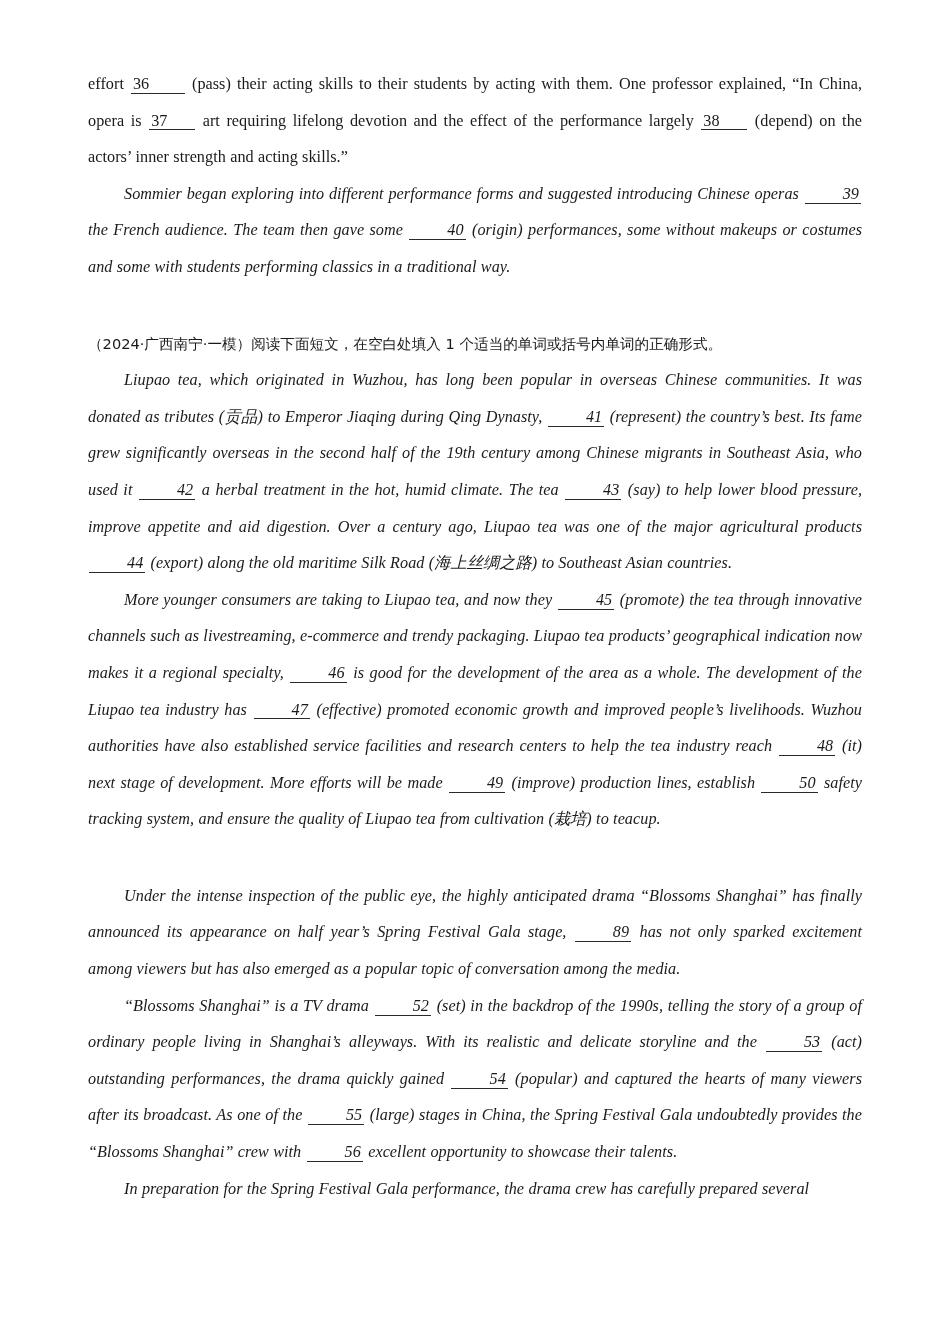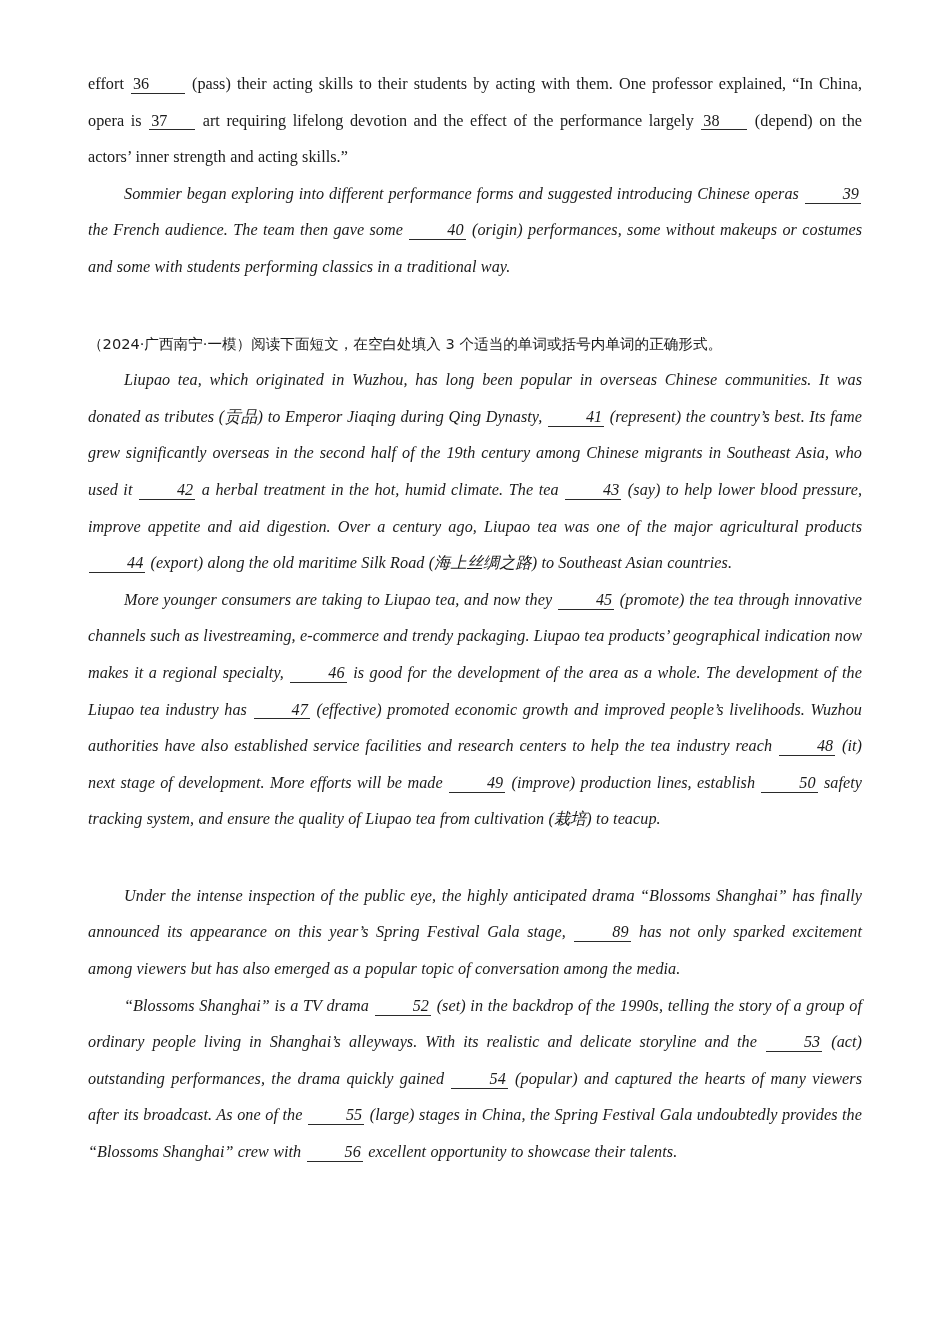--- a/index.html
+++ b/index.html
@@ -77,23 +77,24 @@
 <body>
 
 <div class="page">
   <div id="content" class="block">
       <div>
         <p class="para"><span>effort </span><span class="blank w-wide">36</span><span> (pass) their acting skills to their students by acting with them. One professor explained, “In China, opera is </span><span class="blank w-mid">37</span><span> art requiring lifelong devotion and the effect of the performance largely </span><span class="blank w-mid">38</span><span> (depend) on the actors’ inner strength and acting skills.”</span></p>
         <p class="para indent"><span>Sommier began exploring into different performance forms and suggested introducing Chinese operas </span><span class="blank w-mid">39</span><span> the French audience. The team then gave some </span><span class="blank w-mid">40</span><span> (origin) performances, some without makeups or costumes and some with students performing classics in a traditional way.</span></p>
       </div>
       <div>
         <div class="gap-md"></div>
-        <p class="source"><span class="cn">（2024·广西南宁·一模）阅读下面短文，在空白处填入 3 个适当的单词或括号内单词的正确形式。</span></p>
+        <p class="source"><span class="cn">（2024·广西南宁·一模）阅读下面短文，在空白处填入 1 个适当的单词或括号内单词的正确形式。</span></p>
         <p class="para indent"><span>Liupao tea, which originated in Wuzhou, has long been popular in overseas Chinese communities. It was donated as tributes (贡品) to Emperor Jiaqing during Qing Dynasty, </span><span class="blank w-narr">41</span><span> (represent) the country’s best. Its fame grew significantly overseas in the second half of the 19th century among Chinese migrants in Southeast Asia, who used it </span><span class="blank w-mid">42</span><span> a herbal treatment in the hot, humid climate. The tea </span><span class="blank w-mid">43</span><span> (say) to help lower blood pressure, improve appetite and aid digestion. Over a century ago, Liupao tea was one of the major agricultural products </span><span class="blank w-tiny">44</span><span> (export) along the old maritime Silk Road (海上丝绸之路) to Southeast Asian countries.</span></p>
         <p class="para indent"><span>More younger consumers are taking to Liupao tea, and now they </span><span class="blank w-mid">45</span><span> (promote) the tea through innovative channels such as livestreaming, e-commerce and trendy packaging. Liupao tea products’ geographical indication now makes it a regional specialty, </span><span class="blank w-mid">46</span><span> is good for the development of the area as a whole. The development of the Liupao tea industry has </span><span class="blank w-mid">47</span><span> (effective) promoted economic growth and improved people’s livelihoods. Wuzhou authorities have also established service facilities and research centers to help the tea industry reach </span><span class="blank w-narr">48</span><span> (it) next stage of development. More efforts will be made </span><span class="blank w-mid">49</span><span> (improve) production lines, establish </span><span class="blank w-narr">50</span><span> safety tracking system, and ensure the quality of Liupao tea from cultivation (栽培) to teacup.</span></p>
       </div>
       <div>
         <div class="gap-md"></div>
-        <p class="para indent"><span>Under the intense inspection of the public eye, the highly anticipated drama “Blossoms Shanghai” has finally announced its appearance on this year’s Spring Festival Gala stage, </span><span class="blank w-narr">89</span><span> has not only sparked excitement among viewers but has also emerged as a popular topic of conversation among the media.</span></p>
+        <p class="para indent"><span>Under the intense inspection of the public eye, the highly anticipated drama “Blossoms Shanghai” has finally announced its appearance on half year’s Spring Festival Gala stage, </span><span class="blank w-narr">89</span><span> has not only sparked excitement among viewers but has also emerged as a popular topic of conversation among the media.</span></p>
         <p class="para indent"><span>“Blossoms Shanghai” is a TV drama </span><span class="blank w-narr">52</span><span> (set) in the backdrop of the 1990s, telling the story of a group of ordinary people living in Shanghai’s alleyways. With its realistic and delicate storyline and the </span><span class="blank w-wide">53</span><span> (act) outstanding performances, the drama quickly gained </span><span class="blank w-narr">54</span><span> (popular) and captured the hearts of many viewers after its broadcast. As one of the </span><span class="blank w-mid">55</span><span> (large) stages in China, the Spring Festival Gala undoubtedly provides the “Blossoms Shanghai” crew with </span><span class="blank w-narr">56</span><span> excellent opportunity to showcase their talents.</span></p>
+        <p class="para indent nojustify"><span>In preparation for the Spring Festival Gala performance, the drama crew has carefully prepared several</span></p>
       </div>
     </div>
 </div>
 
 </body></html>

